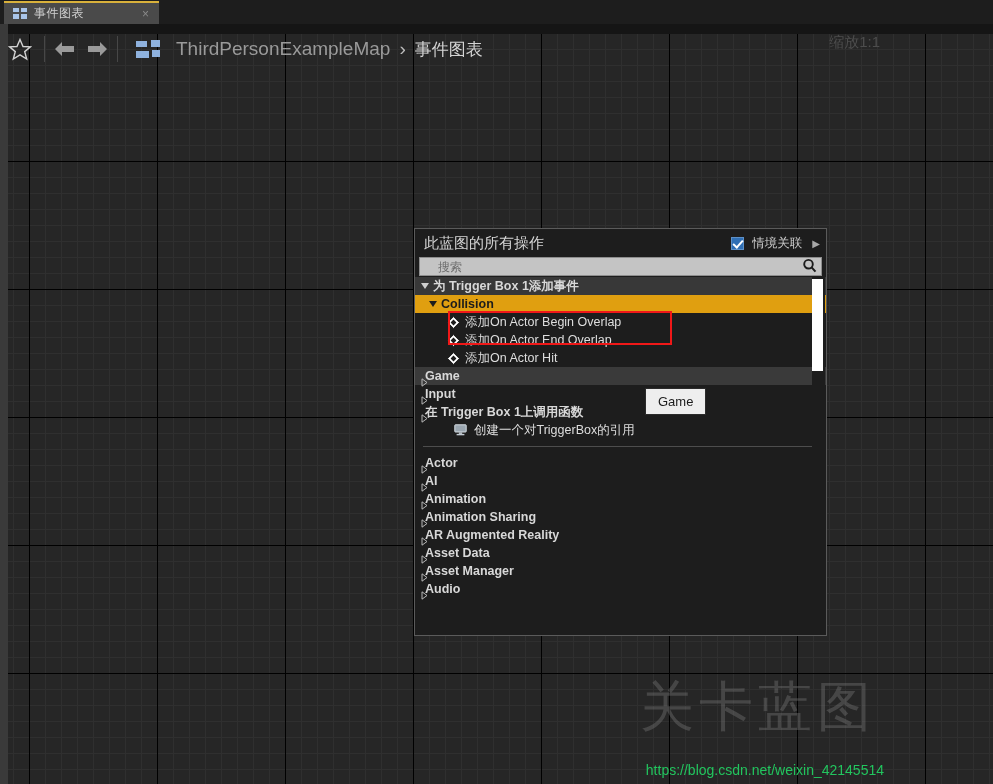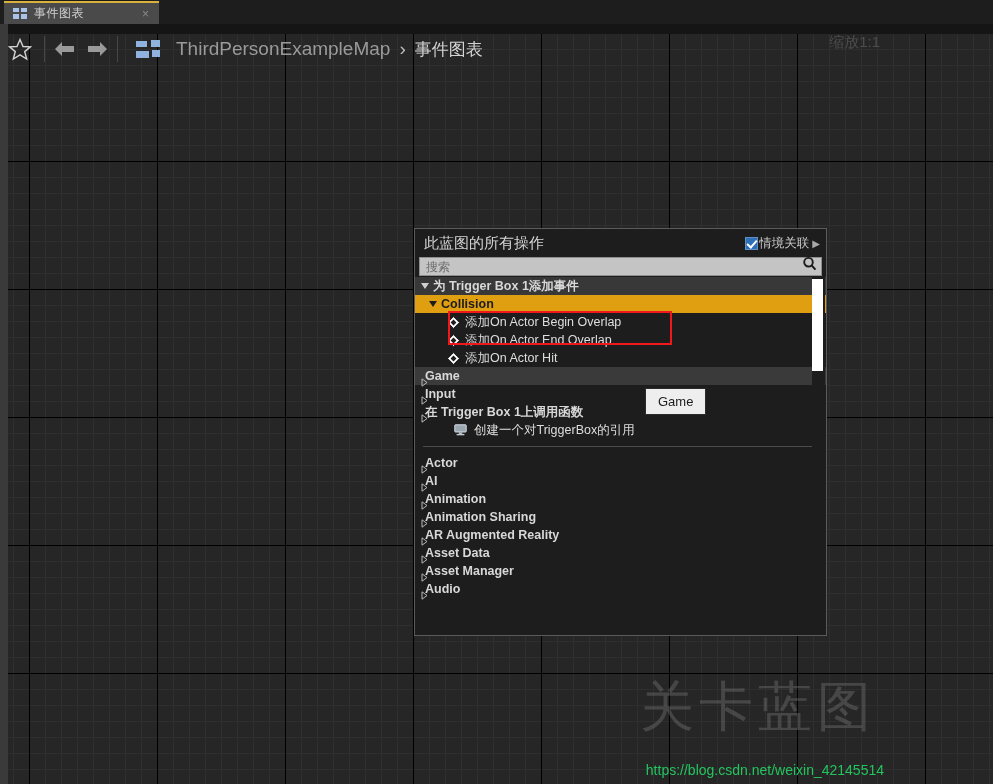--- a/index.html
+++ b/index.html
@@ -195,21 +195,21 @@
   }
   .panel-title {
     font-size: 15px;
     color: #d6d6d6;
     white-space: nowrap;
   }
   .ctx-toggle {
     margin-left: auto;
     display: flex;
     align-items: center;
-    gap: 1px;
+    gap: 8px;
   }
   .chk {
     width: 13px; height: 13px;
     background: #2f6fb5;
     border: 1px solid #5d90c8;
     position: relative;
     flex: 0 0 auto;
   }
   .chk::after {
     content: "";
@@ -230,22 +230,22 @@
     color: #a8a8a8;
     margin-left: 2px;
   }
 
   .search-row {
     margin: 0 4px 1px 4px;
     height: 19px;
     background: #c4c4c4;
     border: 1px solid #8e8e8e;
     display: flex;
-    align-items: flex-end;
-    padding: 0 4px 0 6px;
+    align-items: flex-start;
+    padding: 0 4px 0 18px;
     flex: 0 0 auto;
   }
   .search-input {
     flex: 1 1 auto;
     border: none;
     outline: none;
     background: transparent;
     font-family: "Liberation Sans", sans-serif;
     font-size: 12px;
     color: #2a2a2a;

